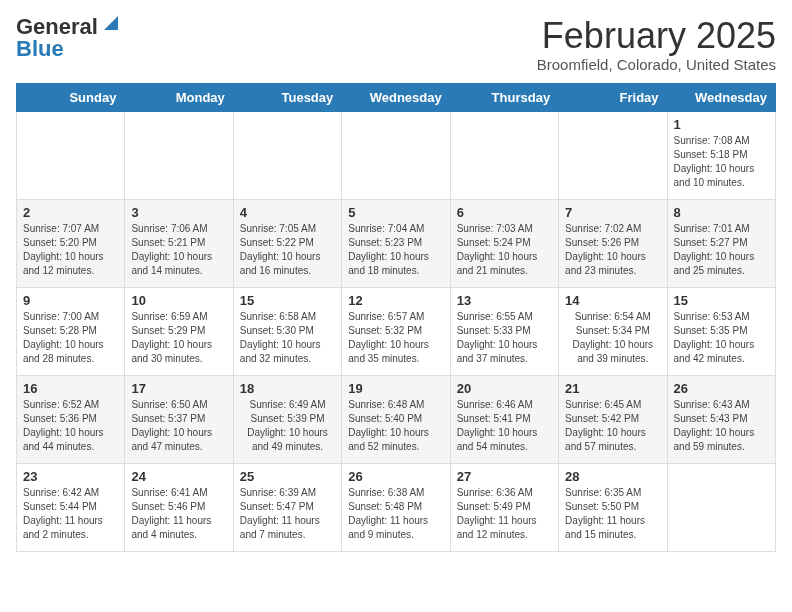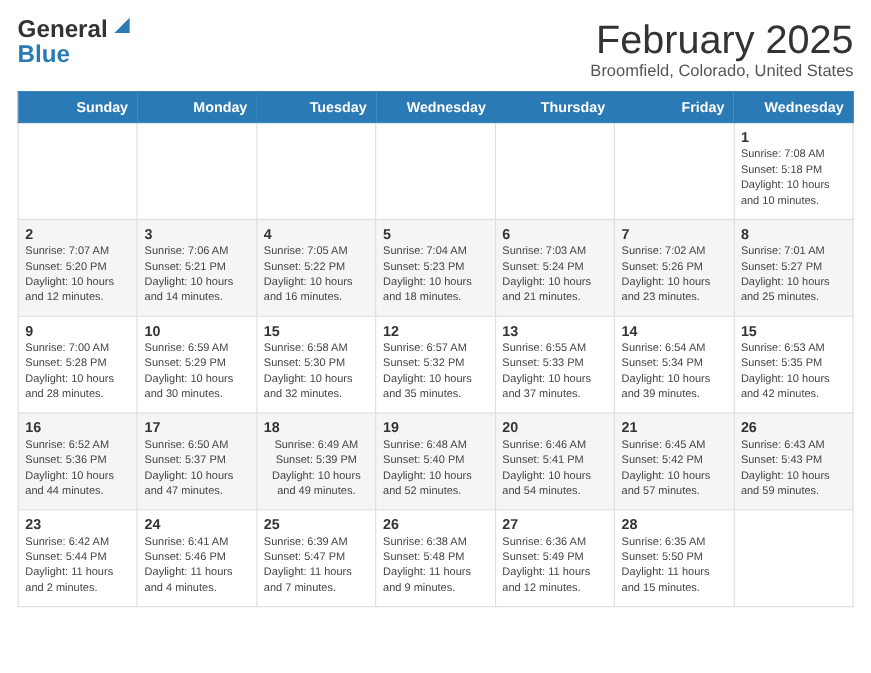--- a/index.html
+++ b/index.html
@@ -219,21 +219,21 @@
         </td>
         <td>
           <span class="day-number">13</span>
           <div class="day-info" style="white-space: pre-line;">Sunrise: 6:55 AM
 Sunset: 5:33 PM
 Daylight: 10 hours
 and 37 minutes.</div>
         </td>
         <td>
           <span class="day-number">14</span>
-          <div class="day-info" style="white-space: pre-line;">Sunrise: 6:54 AM
+          <div class="day-info" style="white-space: pre-line; text-align: center;">Sunrise: 6:54 AM
 Sunset: 5:34 PM
 Daylight: 10 hours
 and 39 minutes.</div>
         </td>
         <td>
           <span class="day-number">15</span>
           <div class="day-info" style="white-space: pre-line;">Sunrise: 6:53 AM
 Sunset: 5:35 PM
 Daylight: 10 hours
 and 42 minutes.</div>

